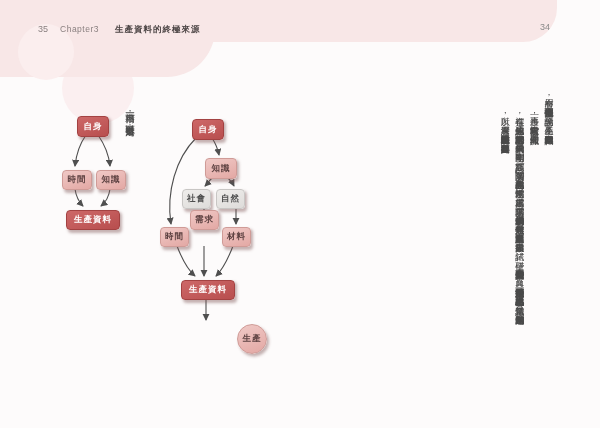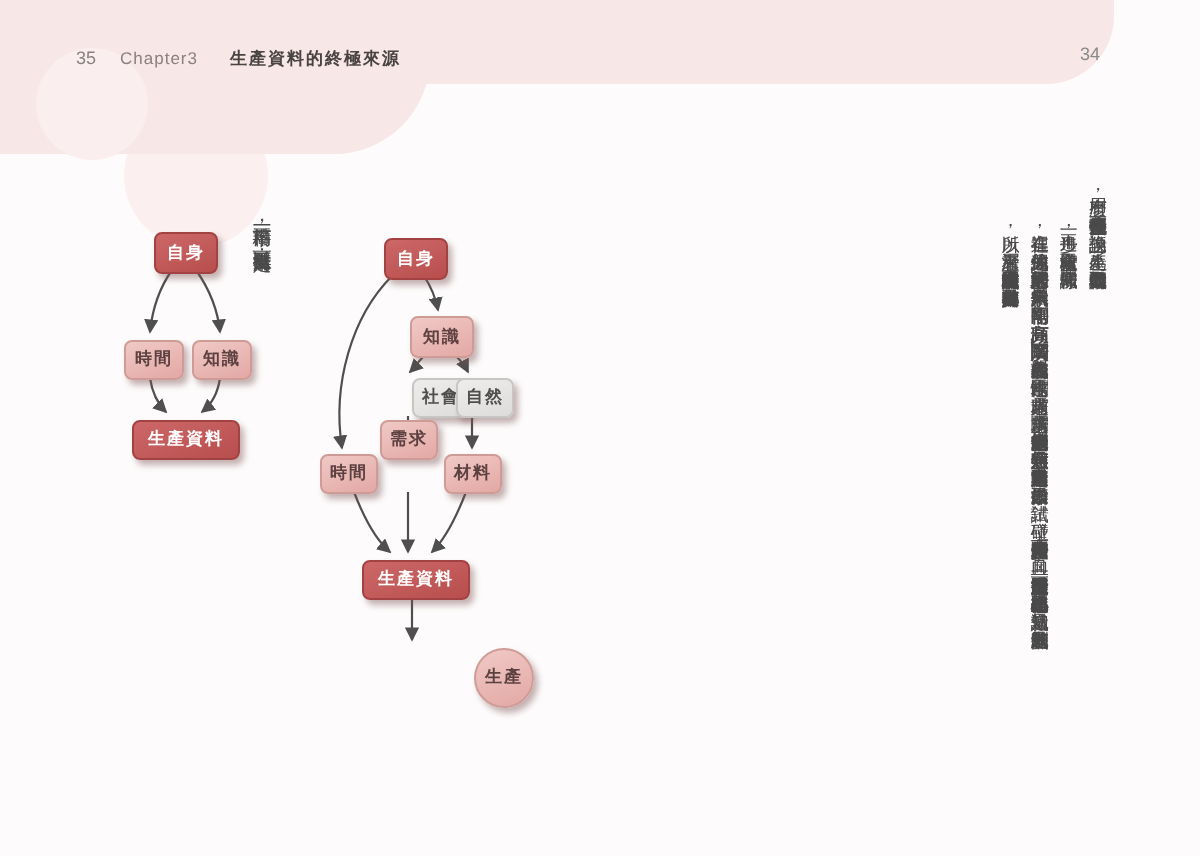--- a/index.html
+++ b/index.html
@@ -87,22 +87,22 @@
   </g>
 </svg>
 
 <div class="node node-red" style="left:77px;top:116px;width:30px;height:19px;">自身</div>
 <div class="node node-pink" style="left:62px;top:170px;width:28px;height:18px;">時間</div>
 <div class="node node-pink" style="left:96px;top:170px;width:28px;height:18px;">知識</div>
 <div class="node node-red" style="left:66px;top:210px;width:52px;height:18px;">生產資料</div>
 
 <div class="node node-red" style="left:192px;top:119px;width:30px;height:19px;">自身</div>
 <div class="node node-pink" style="left:205px;top:158px;width:30px;height:19px;">知識</div>
-<div class="node node-gray" style="left:206px;top:189px;width:27px;height:18px;">社會</div>
-<div class="node node-gray" style="left:228px;top:189px;width:27px;height:18px;">自然</div>
+<div class="node node-gray" style="left:182px;top:189px;width:27px;height:18px;">社會</div>
+<div class="node node-gray" style="left:216px;top:189px;width:27px;height:18px;">自然</div>
 <div class="node node-pink" style="left:160px;top:227px;width:27px;height:18px;">時間</div>
 <div class="node node-pink" style="left:190px;top:210px;width:27px;height:18px;">需求</div>
 <div class="node node-pink" style="left:222px;top:227px;width:27px;height:18px;font-family:Liberation Serif, serif;">材料</div>
 <div class="node node-red" style="left:181px;top:280px;width:52px;height:18px;">生產資料</div>
 <div class="node node-pink node-circle" style="left:208px;top:324px;width:28px;height:28px;margin-left:29px;">生產</div>
 
 <div class="abs vtext caption">再精簡一下，可以看得更清楚：</div>
 
 <div class="abs vtext body-text">
   <p><span>麼有用，也不知道去哪裡找什麼東西。換句話說，為了生產，我們得向自己索取知識。</span></p>

